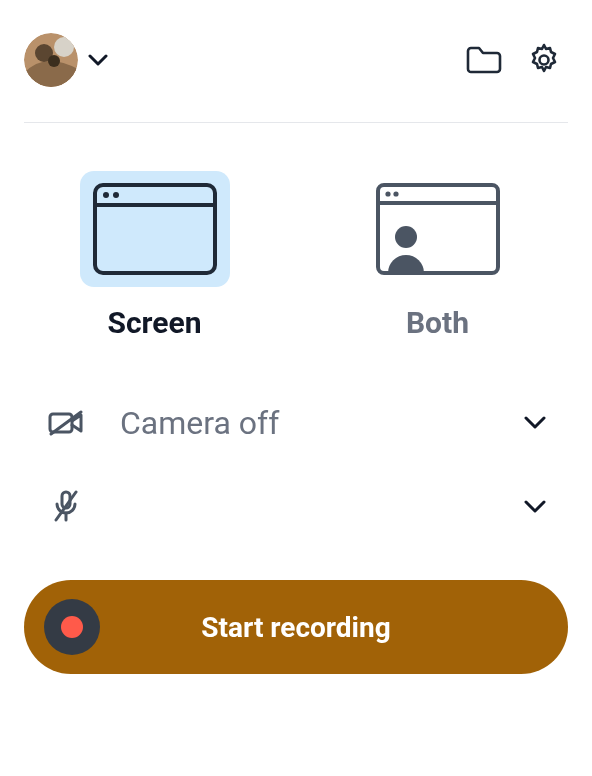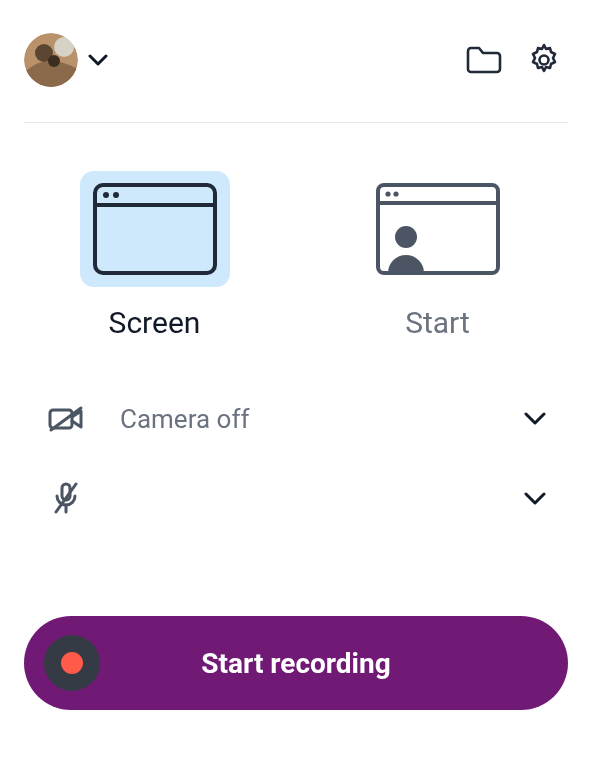--- a/index.html
+++ b/index.html
@@ -15,36 +15,36 @@
   .header .iconbtn { width: 48px; height: 48px; display: flex; align-items: center; justify-content: center; cursor: pointer; }
   .header .iconbtn + .iconbtn { margin-left: 12px; }
   .iconstroke { stroke: #1f2937; stroke-width: 2.6; fill: none; stroke-linecap: round; stroke-linejoin: round; }
 
   .divider { height: 1px; background: #e5e7eb; margin-top: 26px; }
 
   .modes { display: flex; gap: 34px; margin-top: 48px; padding: 0 6px; }
   .mode { flex: 1; display: flex; flex-direction: column; align-items: center; cursor: pointer; }
   .mode .art { width: 150px; height: 116px; border-radius: 14px; display: flex; align-items: center; justify-content: center; }
   .mode.selected .art { background: #cfe9fc; }
-  .mode .label { margin-top: 18px; font-size: 30px; font-weight: 400; color: #6b7280; }
+  .mode .label { margin-top: 18px; font-size: 30px; font-weight: 700; color: #6b7280; }
   .mode.selected .label { color: #111827; }
 
   .createstroke { stroke: #4b5563; stroke-width: 4; fill: none; stroke-linejoin: round; }
   .sel .createstroke { stroke: #1f2937; }
   .fillslate { fill: #4b5563; }
 
   .options { margin-top: 64px; padding: 0 22px; display: flex; flex-direction: column; gap: 48px; }
   .opt { display: flex; align-items: center; cursor: pointer; }
   .opt .opticon { width: 40px; display: flex; align-items: center; justify-content: center; }
-  .opt .optlabel { margin-left: 34px; font-size: 26px; color: #6b7280; }
+  .opt .optlabel { margin-left: 34px; font-size: 32px; color: #6b7280; }
   .opt .spacer { flex: 1; }
   .opt .chev svg path { stroke: #111827; stroke-width: 3; fill: none; stroke-linecap: round; stroke-linejoin: round; }
   .opticon svg .thinstroke { stroke: #4b5563; stroke-width: 3; fill: none; stroke-linecap: round; stroke-linejoin: round; }
 
-  .recordbar { margin-top: 100px; height: 94px; background: #701a75; border-radius: 60px; display: flex; align-items: center; padding-left: 20px; cursor: pointer; position: relative; }
+  .recordbar { margin-top: 56px; height: 94px; background: #a16207; border-radius: 60px; display: flex; align-items: center; padding-left: 20px; cursor: pointer; position: relative; }
   .recdot { width: 56px; height: 56px; border-radius: 50%; background: #343b45; display: flex; align-items: center; justify-content: center; }
   .recdot .inner { width: 22px; height: 22px; border-radius: 50%; background: #ff5a4a; }
   .reclabel { position: absolute; left: 0; right: 0; text-align: center; color: #fff; font-size: 28px; font-weight: 700; }
 </style>
 </head>
 <body>
 
 <div class="container">
 
   <div class="header">
@@ -106,21 +106,21 @@
       <div class="art">
         <svg width="128" height="96" viewBox="0 0 128 96">
           <rect class="createstroke" x="4" y="4" width="120" height="88" rx="6"></rect>
           <line class="createstroke" x1="4" y1="22" x2="124" y2="22"></line>
           <circle cx="14" cy="13" r="2.6" fill="#4b5563"></circle>
           <circle cx="22" cy="13" r="2.6" fill="#4b5563"></circle>
           <circle class="fillslate" cx="32" cy="56" r="11"></circle>
           <path class="fillslate" d="M14 92 a18 18 0 0 1 36 0 Z"></path>
         </svg>
       </div>
-      <div class="label">Start</div>
+      <div class="label">Both</div>
     </div>
 
   </div>
 
   <div class="options">
 
     <div class="opt">
       <span class="opticon">
         <svg width="36" height="28" viewBox="0 0 36 28">
           <rect class="thinstroke" x="2" y="5" width="22" height="18" rx="3"></rect>

